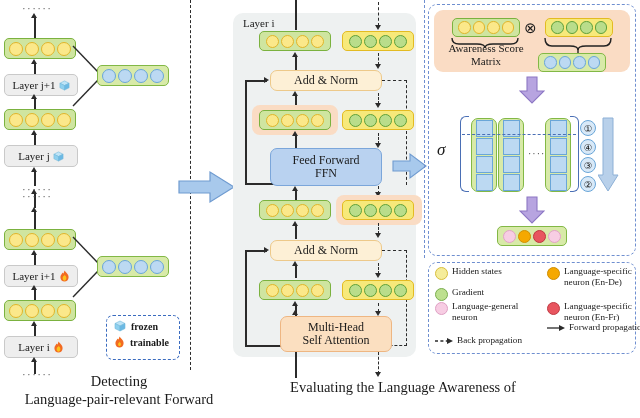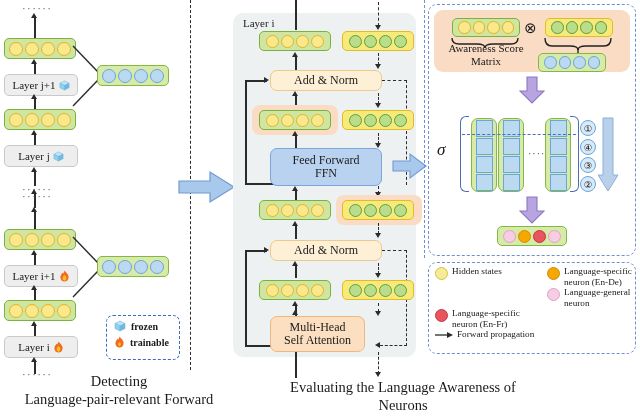--- a/index.html
+++ b/index.html
@@ -363,21 +363,21 @@
     <span class="dot dot-green" style="width:13px;height:13px;"></span>
     <span class="dot dot-green" style="width:13px;height:13px;"></span>
     <span class="dot dot-green" style="width:13px;height:13px;"></span>
   </div>
 
   <div class="vline" style="left:295px;top:306px;height:10px;"></div>
   <div class="tri-up" style="left:291.6px;top:301px;"></div>
   <div class="dline-v" style="left:378px;top:303px;height:9px;"></div>
   <div class="tri-dn" style="left:374.6px;top:311px;"></div>
 
-  <div class="opbox op-peach" style="left:270px;top:316px;width:95px;height:36px;">
+  <div class="opbox op-peach" style="left:280px;top:316px;width:112px;height:36px;">
     <span>Multi-Head</span>
     <span>Self Attention</span>
   </div>
 
   <div class="vline" style="left:295px;top:352px;height:26px;"></div>
   <div class="tri-up" style="left:291.6px;top:310px;"></div>
   <div class="dline-v" style="left:378px;top:352px;height:22px;"></div>
   <div class="tri-dn" style="left:374.6px;top:372px;"></div>
 </div>
 
@@ -486,20 +486,24 @@
 
   <div class="lgitem">
     <span class="lgdot" style="background:#f5ec9a;border:1.3px solid #d8be3c;"></span>
     <span>Hidden states</span>
   </div>
   <div class="lgitem">
     <span class="lgdot" style="background:#f5a800;border:1.3px solid #cf8d00;"></span>
     <span>Language-specific neuron (En-De)</span>
   </div>
 
+  <div class="lgitem">
+    <span class="lgdot" style="background:#bde08f;border:1.3px solid #7aae4e;"></span>
+    <span>Gradient</span>
+  </div>
   <div></div>
 
   <div class="lgitem">
     <span class="lgdot" style="background:#f7cde3;border:1.3px solid #dfa0c4;"></span>
     <span>Language-general neuron</span>
   </div>
   <div class="lgitem">
     <span class="lgdot" style="background:#e8555f;border:1.3px solid #bf3b44;"></span>
     <span>Language-specific neuron (En-Fr)</span>
   </div>
@@ -508,19 +512,27 @@
   <div class="lgitem">
     <span style="flex:none;margin-top:2px;">
       <svg width="18" height="8">
           <line x1="0" y1="4" x2="12" y2="4" stroke="#2b2b2b" stroke-width="1.3"></line>
           <polygon points="12,1 18,4 12,7" fill="#2b2b2b"></polygon>
         </svg>
     </span>
     <span>Forward propagation</span>
   </div>
 
+  <div class="lgitem">
+    <span style="flex:none;margin-top:2px;">
+      <svg width="18" height="8">
+          <line x1="0" y1="4" x2="12" y2="4" stroke="#2b2b2b" stroke-width="1.3" stroke-dasharray="3,2.4"></line>
+          <polygon points="12,1 18,4 12,7" fill="#2b2b2b"></polygon>
+        </svg>
+    </span>
+    <span>Back propagation</span>
+  </div>
   <div></div>
 </div>
 
 <div class="caption" style="left:258px;top:378px;width:290px;">
   <div>Evaluating the Language Awareness of</div>
-  <div>Neurons</div>
 </div>
 
 </body></html>

